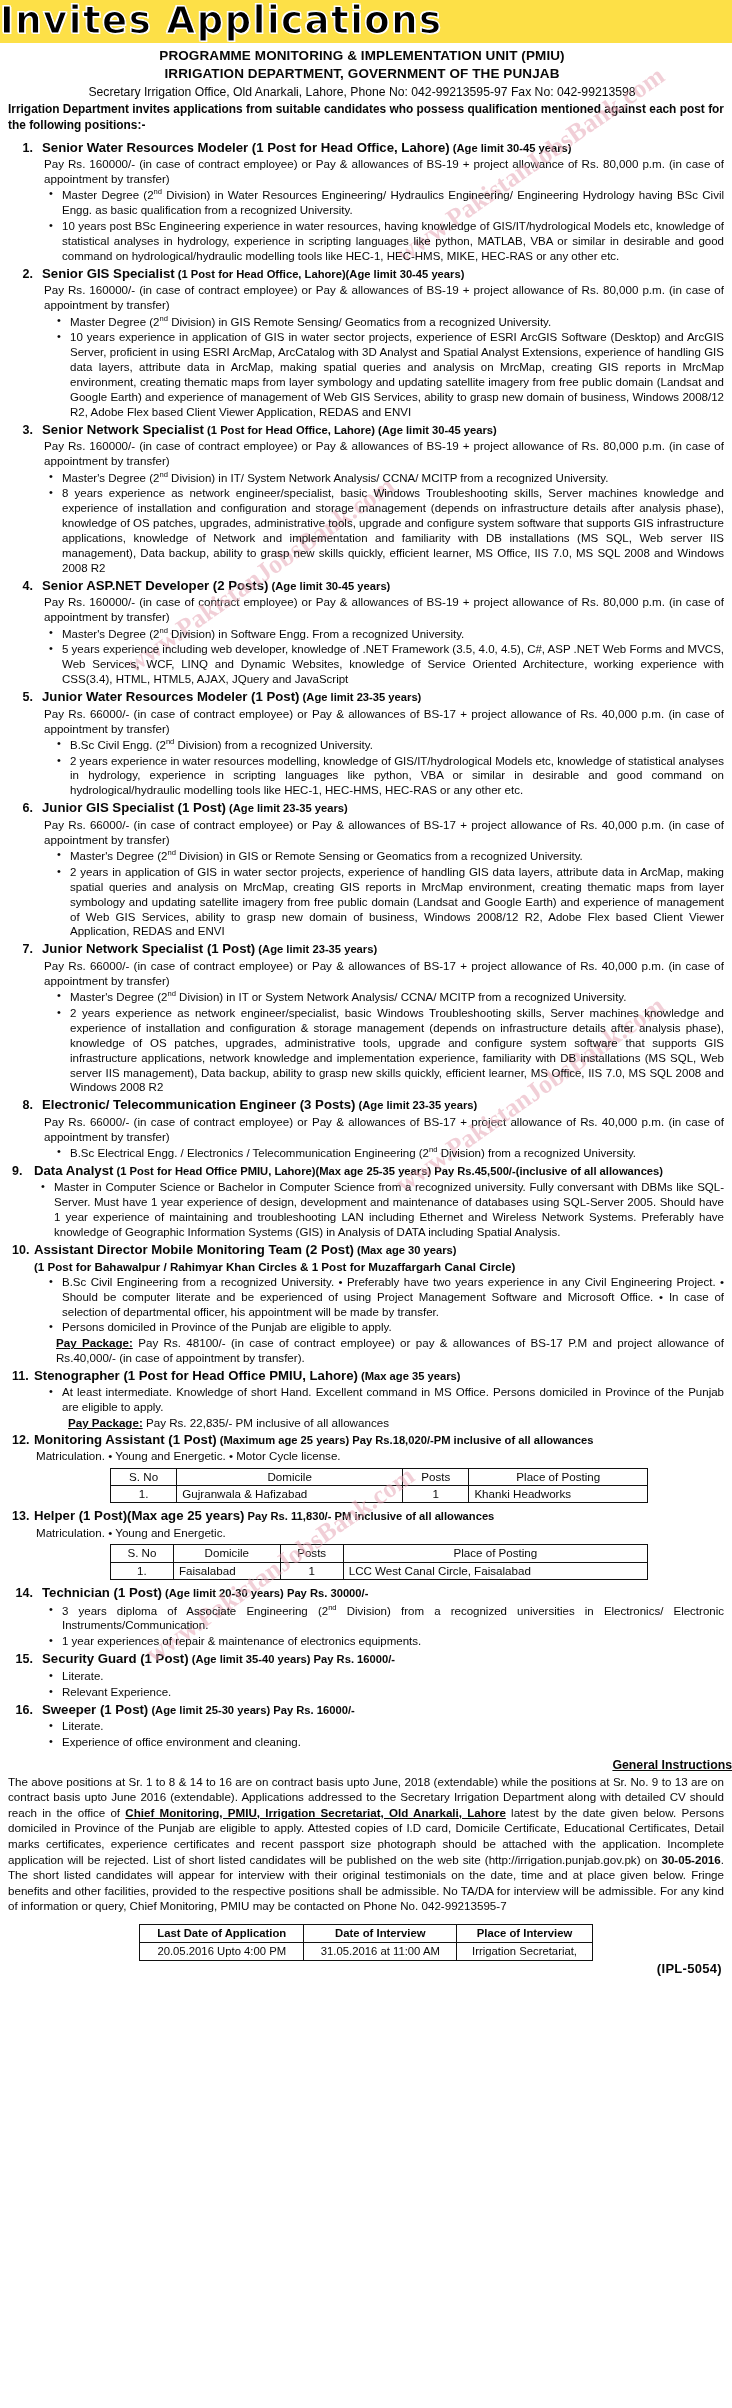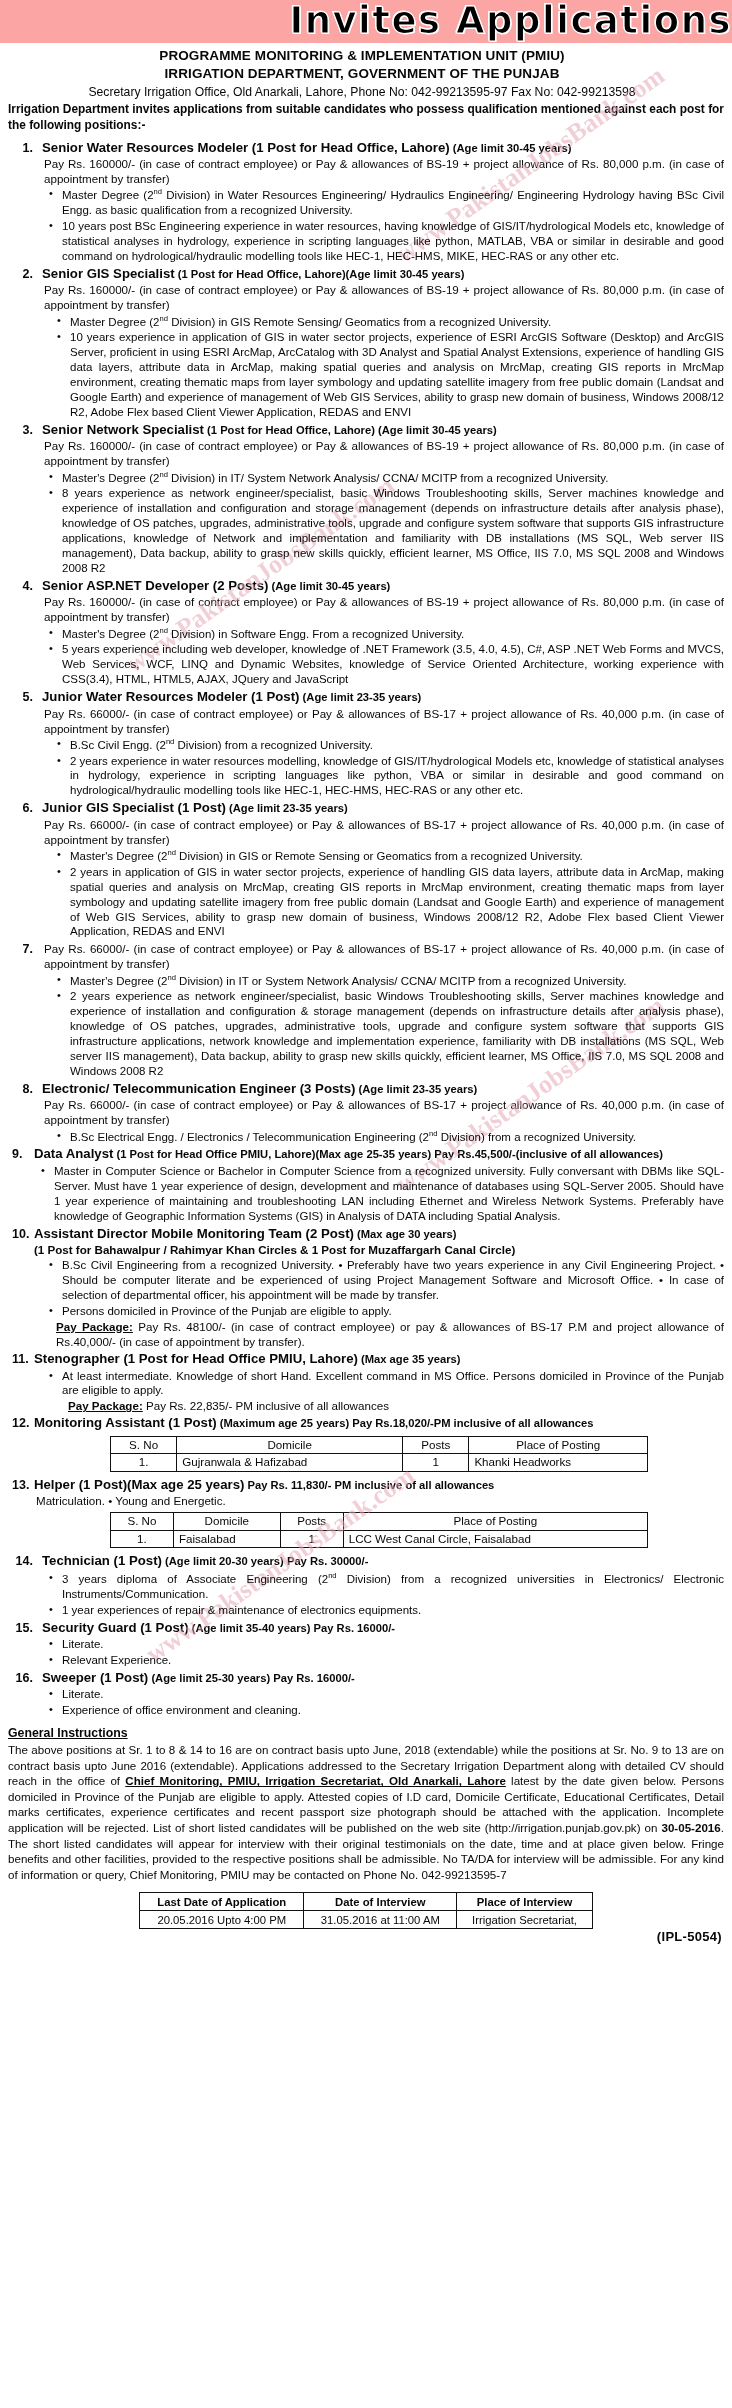--- a/index.html
+++ b/index.html
@@ -8,21 +8,21 @@
     width: 732px;
     background: #ffffff;
     font-family: "Liberation Sans", sans-serif;
     color: #080808;
     -webkit-font-smoothing: antialiased;
   }
   .page { width:732px; position:relative; overflow:hidden; }
 
   
   .masthead {
-    background:#fca5a5; color:#fff; text-align:right;
+    background:#fde047; color:#fff; text-align:left;
     padding:2px 0 4px 0;
   }
   .masthead .title {
     font-family:"DejaVu Sans", sans-serif;
     font-weight:bold; font-size:37px; letter-spacing:1.5px;
     line-height:1.0;
     text-shadow: 1px 1px 0 #fff, -1px -1px 0 #fff;
     color:#000;
     -webkit-text-stroke: 1.2px #ffffff;
   }
@@ -77,20 +77,21 @@
     border:1px solid #111; padding:1px 5px; text-align:center; font-weight:normal;
     line-height:1.25;
   }
   .posting-table th { font-weight:normal; }
   .posting-table td.left { text-align:left; }
 
   
   .gi-head {
     font-weight:bold; font-size:12.3px; text-decoration:underline;
     margin:8px 0 2px 8px;
+    text-align:right;
   }
   .gi-body {
     font-size:11.6px; line-height:1.34; text-align:justify; padding:0 8px;
   }
   .gi-body p { margin:0 0 1px 0; }
 
   
   .dates-wrap { display:flex; justify-content:center; margin-top:10px; }
   .dates-table { border-collapse:collapse; font-size:11.3px; width:62%; }
   .dates-table th, .dates-table td {
@@ -206,20 +207,21 @@
           <div class="pay">Pay Rs. 66000/- (in case of contract employee) or Pay &amp; allowances of BS-17 + project allowance of Rs. 40,000 p.m. (in case of appointment by transfer)</div>
           <ul class="reqs indent">
             <li>Master's Degree (2<sup>nd</sup> Division) in GIS or Remote Sensing or Geomatics from a recognized University.</li>
             <li>2 years in application of GIS in water sector projects, experience of handling GIS data layers, attribute data in ArcMap, making spatial queries and analysis on MrcMap, creating GIS reports in MrcMap environment, creating thematic maps from layer symbology and updating satellite imagery from free public domain (Landsat and Google Earth) and experience of management of Web GIS Services, ability to grasp new domain of business, Windows 2008/12 R2, Adobe Flex based Client Viewer Application, REDAS and ENVI</li>
           </ul>
         </div>
       </div>
       <div class="job">
         <div class="job-num">7.</div>
         <div class="job-body">
+          <div class="job-title"><span>Junior Network Specialist (1 Post)</span><span class="sub"> (Age limit 23-35 years)</span></div>
           <div class="pay">Pay Rs. 66000/- (in case of contract employee) or Pay &amp; allowances of BS-17 + project allowance of Rs. 40,000 p.m. (in case of appointment by transfer)</div>
           <ul class="reqs indent">
             <li>Master's Degree (2<sup>nd</sup> Division) in IT or System Network Analysis/ CCNA/ MCITP from a recognized University.</li>
             <li>2 years experience as network engineer/specialist, basic Windows Troubleshooting skills, Server machines knowledge and experience of installation and configuration &amp; storage management (depends on infrastructure details after analysis phase), knowledge of OS patches, upgrades, administrative tools, upgrade and configure system software that supports GIS infrastructure applications, network knowledge and implementation experience, familiarity with DB installations (MS SQL, Web server IIS management), Data backup, ability to grasp new skills quickly, efficient learner, MS Office, IIS 7.0, MS SQL 2008 and Windows 2008 R2</li>
           </ul>
         </div>
       </div>
       <div class="job">
         <div class="job-num">8.</div>
         <div class="job-body">
@@ -258,20 +260,21 @@
           <ul class="reqs indent">
             <li>At least intermediate. Knowledge of short Hand. Excellent command in MS Office. Persons domiciled in Province of the Punjab are eligible to apply.</li>
           </ul>
           <div class="pay" style="margin-left: 22px; padding-left: 12px;"><span class="b u">Pay Package:</span><span> Pay Rs. 22,835/- PM inclusive of all allowances</span></div>
         </div>
       </div>
       <div class="job">
         <div class="job-num tight">12.</div>
         <div class="job-body">
           <div class="job-title"><span>Monitoring Assistant (1 Post)</span><span class="sub"> (Maximum age 25 years)</span><span class="sub"> Pay Rs.18,020/-PM inclusive of all allowances</span></div>
+          <div class="pay">Matriculation. • Young and Energetic. • Motor Cycle license.</div>
           <table class="posting-table">
             <thead>
               <tr>
                 <th>S. No</th>
                 <th>Domicile</th>
                 <th>Posts</th>
                 <th>Place of Posting</th>
               </tr>
             </thead>
             <tbody>

